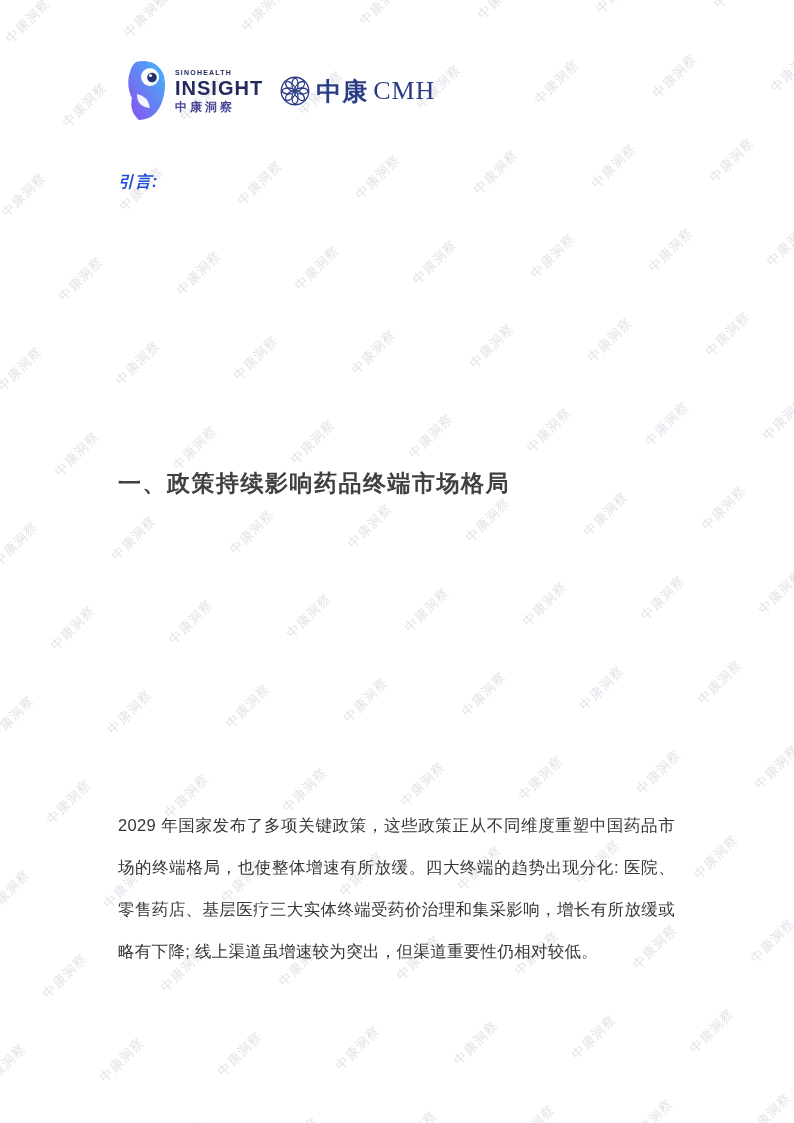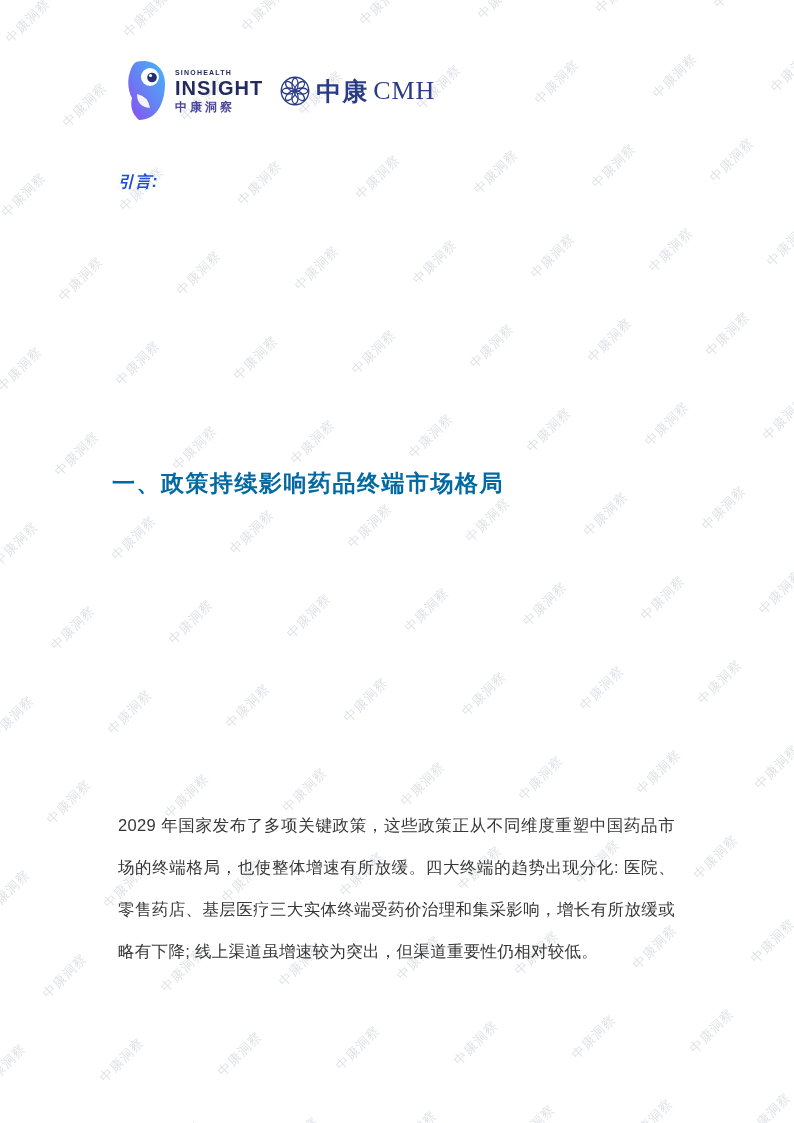--- a/index.html
+++ b/index.html
@@ -31,22 +31,22 @@
   .intro-label{
     position:absolute;top:172px;left:118px;z-index:1;
     font-size:16px;font-style:italic;font-weight:bold;color:#1d4ed8;letter-spacing:1px;
   }
   .intro-para{
     top:202px;
     font-size:16px;font-style:italic;color:#3e4c68;
     line-height:42px;text-align:justify;letter-spacing:.5px;
   }
   .section-heading{
-    position:absolute;top:468px;left:112px;width:560px;z-index:1;
-    font-size:23px;font-weight:800;color:#0369a1;letter-spacing:1.5px;
+    position:absolute;top:468px;left:118px;width:560px;z-index:1;
+    font-size:23px;font-weight:800;color:#404040;letter-spacing:1.5px;
   }
   .body-para{
     font-size:16.5px;color:#363636;line-height:42px;text-align:justify;letter-spacing:.3px;
   }
   .para1{top:518px;}
   .para2{top:804px;}
 </style>
 </head>
 <body>
 

